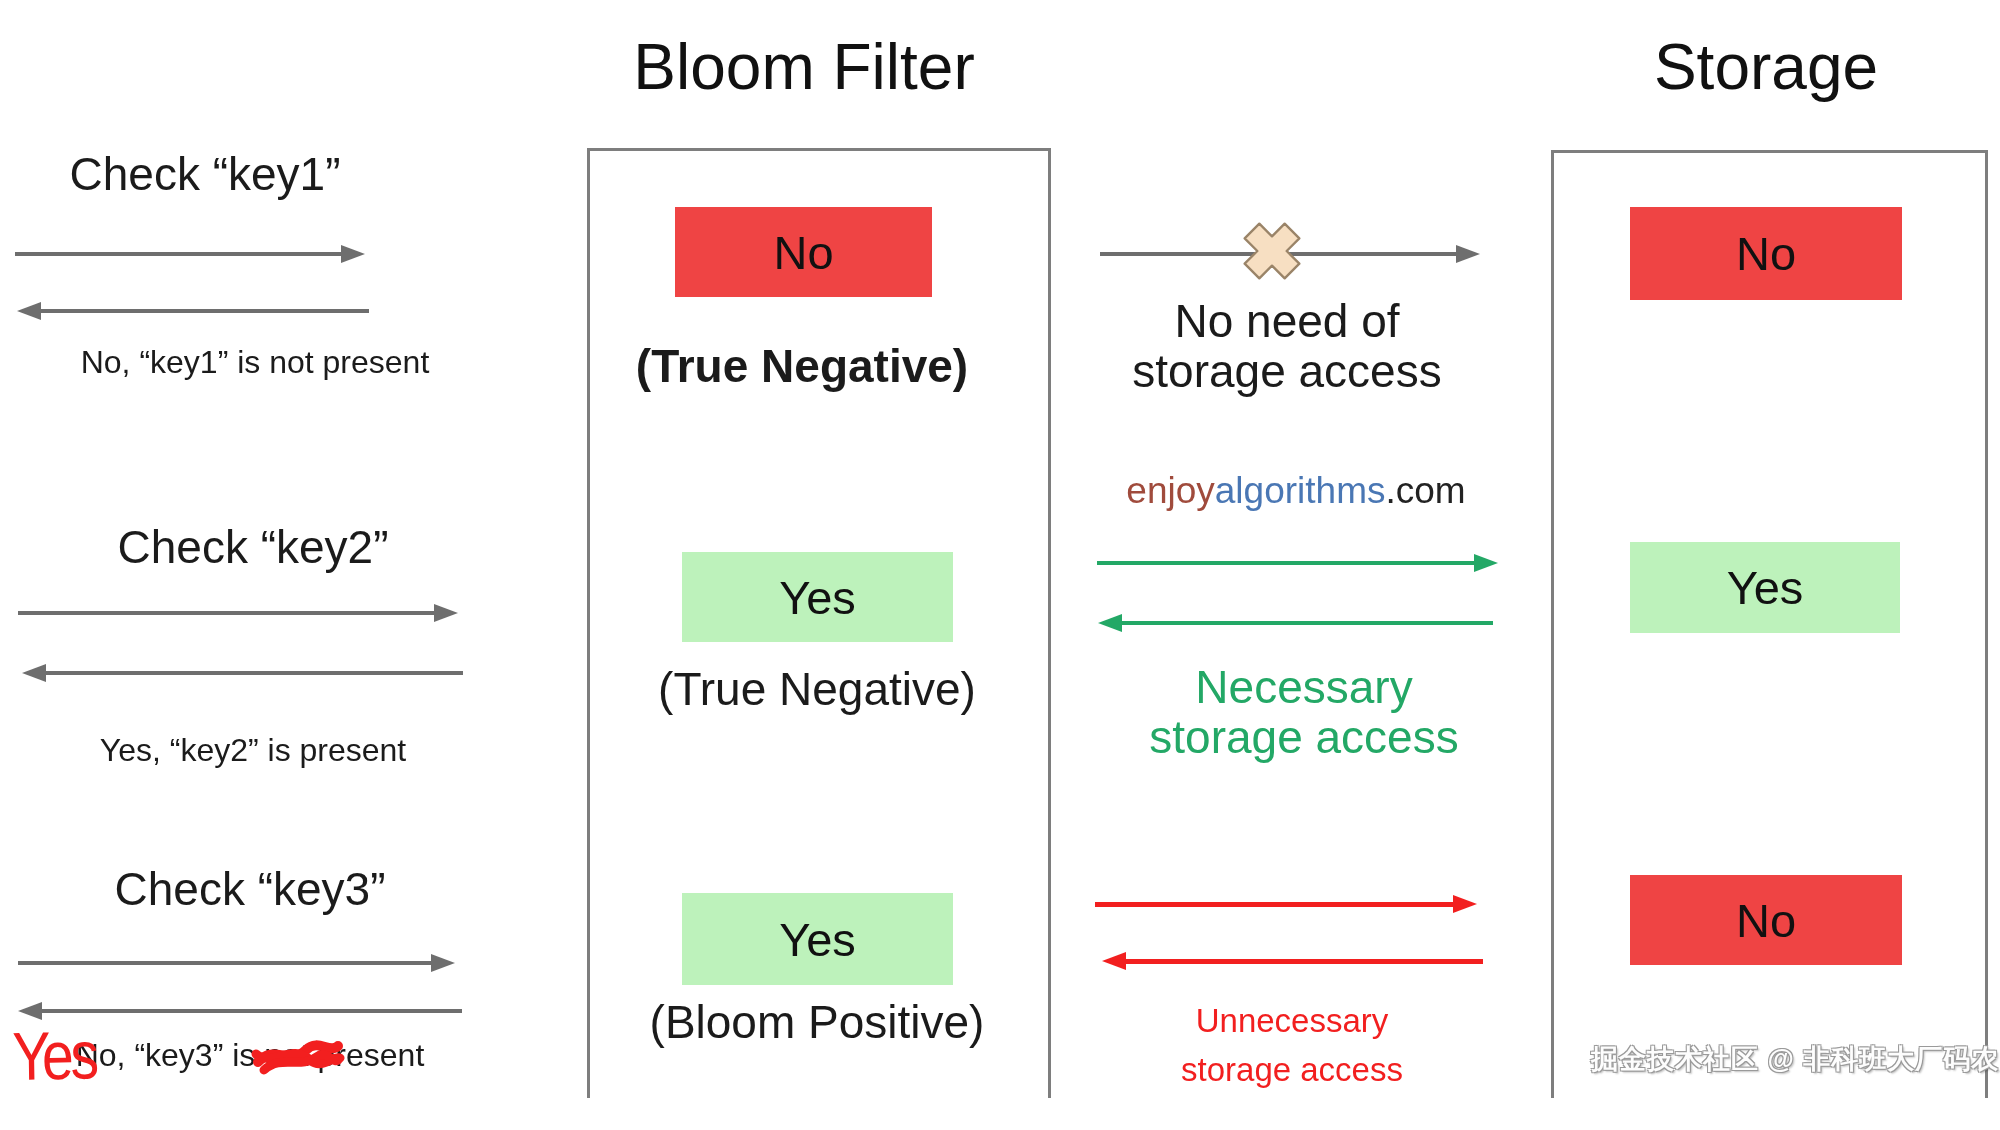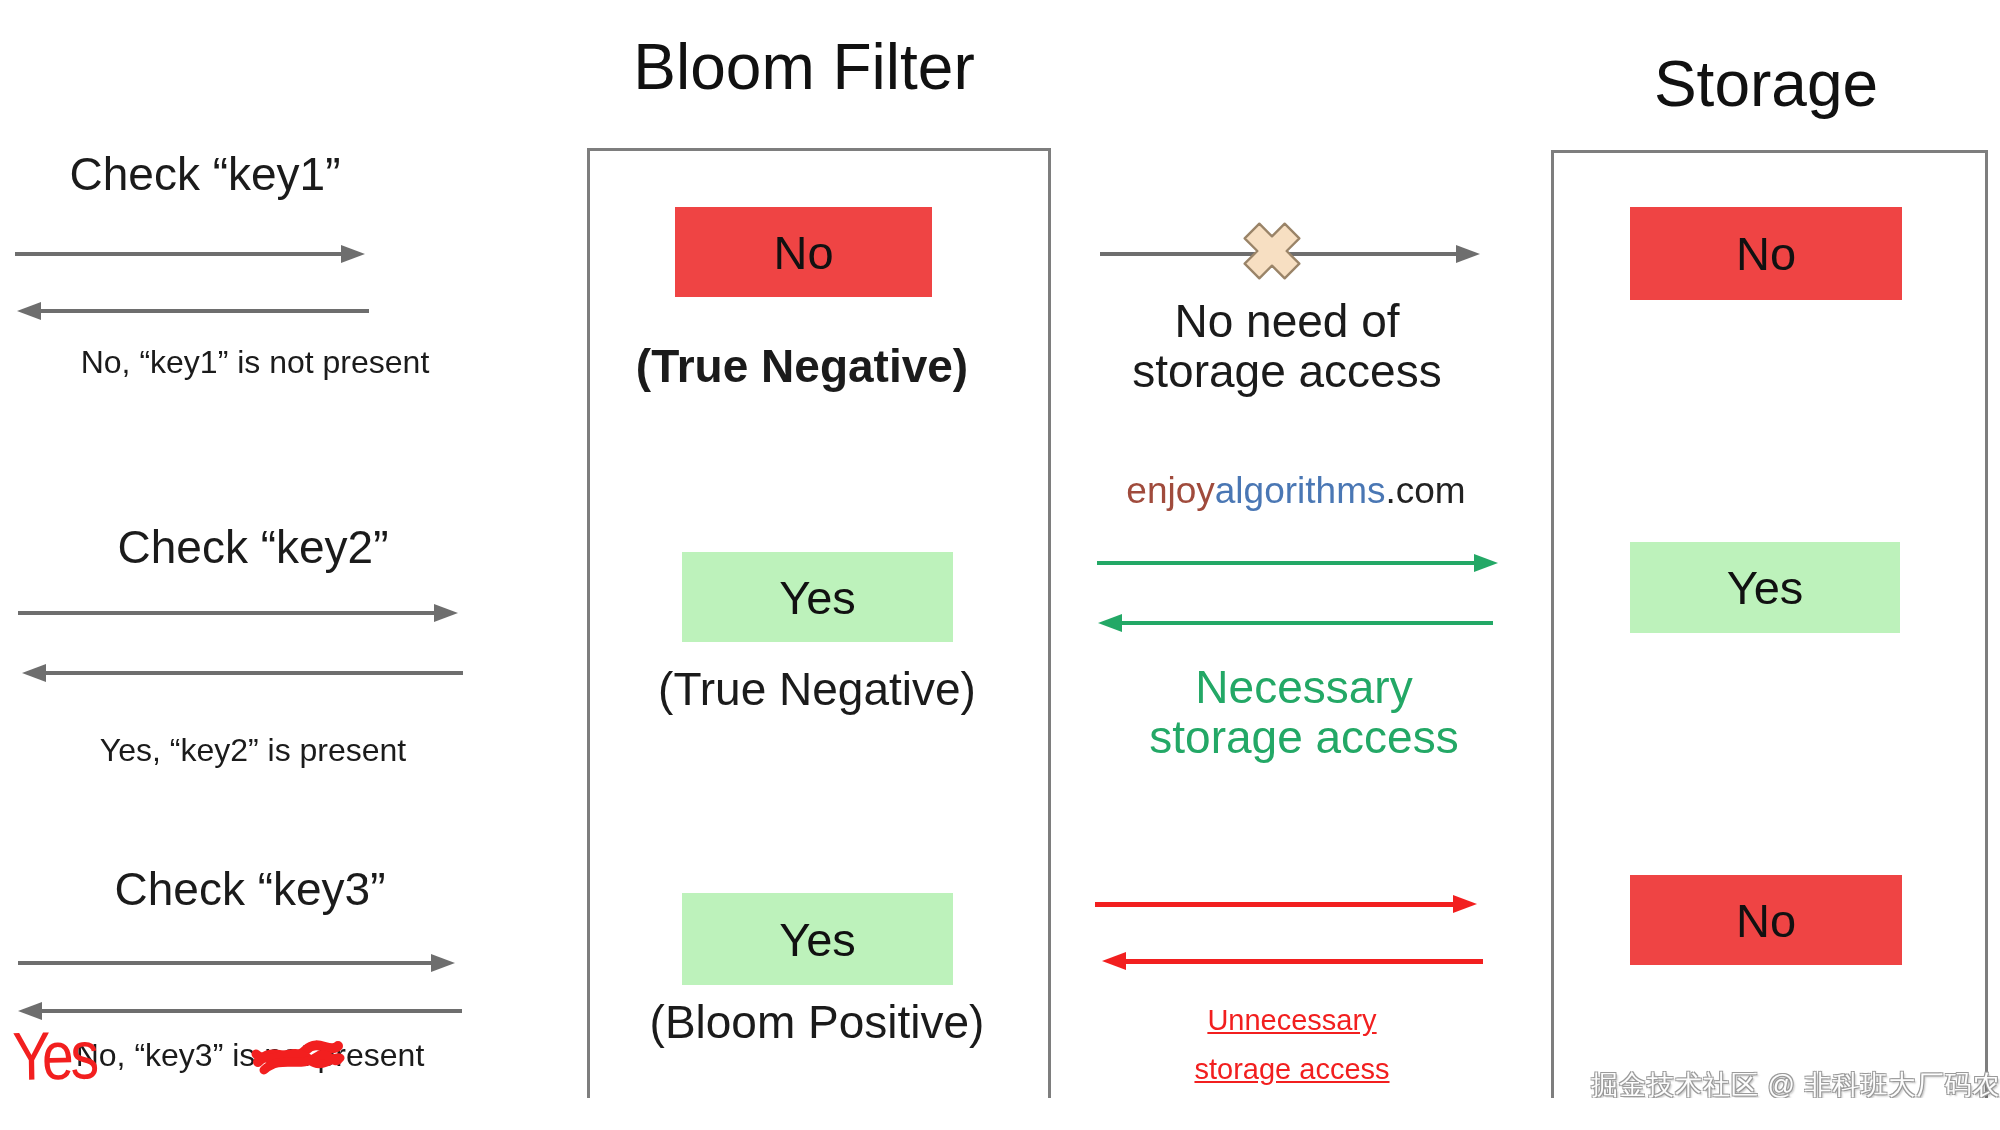--- a/index.html
+++ b/index.html
@@ -52,21 +52,21 @@
     font-size:27px; letter-spacing:1px; color:#fdfdfd;
     text-shadow:-1px -1px 0 #9a9a9a, 1px -1px 0 #9a9a9a, -1px 1px 0 #9a9a9a, 1px 1px 0 #9a9a9a, 2px 2px 2px rgba(0,0,0,.25);
   }
 </style>
 </head>
 <body>
 
 <div class="canvas">
 
   <div class="txt title" style="left:579px; top:32px; width:450px;">Bloom Filter</div>
-  <div class="txt title" style="left:1541px; top:32px; width:450px;margin-top:17px;">Storage</div>
+  <div class="txt title" style="left:1541px; top:32px; width:450px;">Storage</div>
 
   <div class="big-box" style="left:587px; top:148px; width:458px; height:970px;"></div>
   <div class="big-box" style="left:1551px; top:150px; width:431px; height:967px;"></div>
 
   <div class="txt label" style="left:-25px; top:149px; width:460px;">Check “key1”</div>
 
   <div class="arrow right" style="left:15px; top:245px; width:350px;">
     <div class="shaft"></div>
     <div class="head"></div>
   </div>
@@ -163,24 +163,24 @@
   <div class="txt case-label" style="left:617px; top:997px; width:400px;">(Bloom Positive)</div>
 
   <div class="arrow red right" style="left:1095px; top:895px; width:382px;">
     <div class="shaft"></div>
     <div class="head"></div>
   </div>
   <div class="arrow red left" style="left:1102px; top:952px; width:381px;">
     <div class="shaft"></div>
     <div class="head"></div>
   </div>
-  <div class="txt note red" style="left:1092px; top:996px; width:400px; font-size:29px; line-height:49px;text-decoration:underline;">
+  <div class="txt note red" style="left:1092px; top:996px; width:400px; font-size:33px; line-height:49px;">
     <div>Unnecessary</div>
     <div>storage access</div>
   </div>
 
   <div class="ans-box peach" style="left:1630px; top:875px; width:272px; height:90px;">
     <span>No</span>
   </div>
 
-  <div class="txt community" style="left:1591px; top:1070px; width:400px;">掘金技术社区 @ 非科班大厂码农</div>
+  <div class="txt community" style="left:1591px; top:1044px; width:400px;font-weight:bold;">掘金技术社区 @ 非科班大厂码农</div>
 
 </div>
 
 </body></html>

